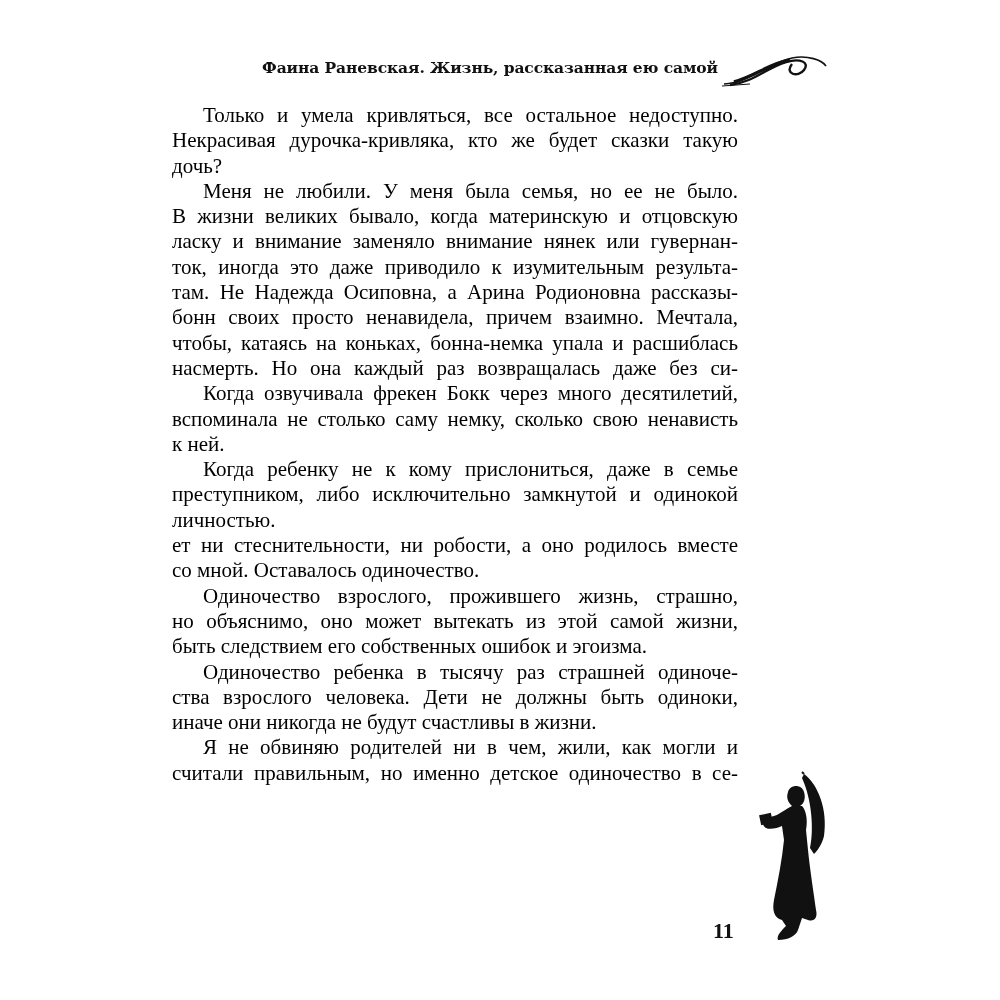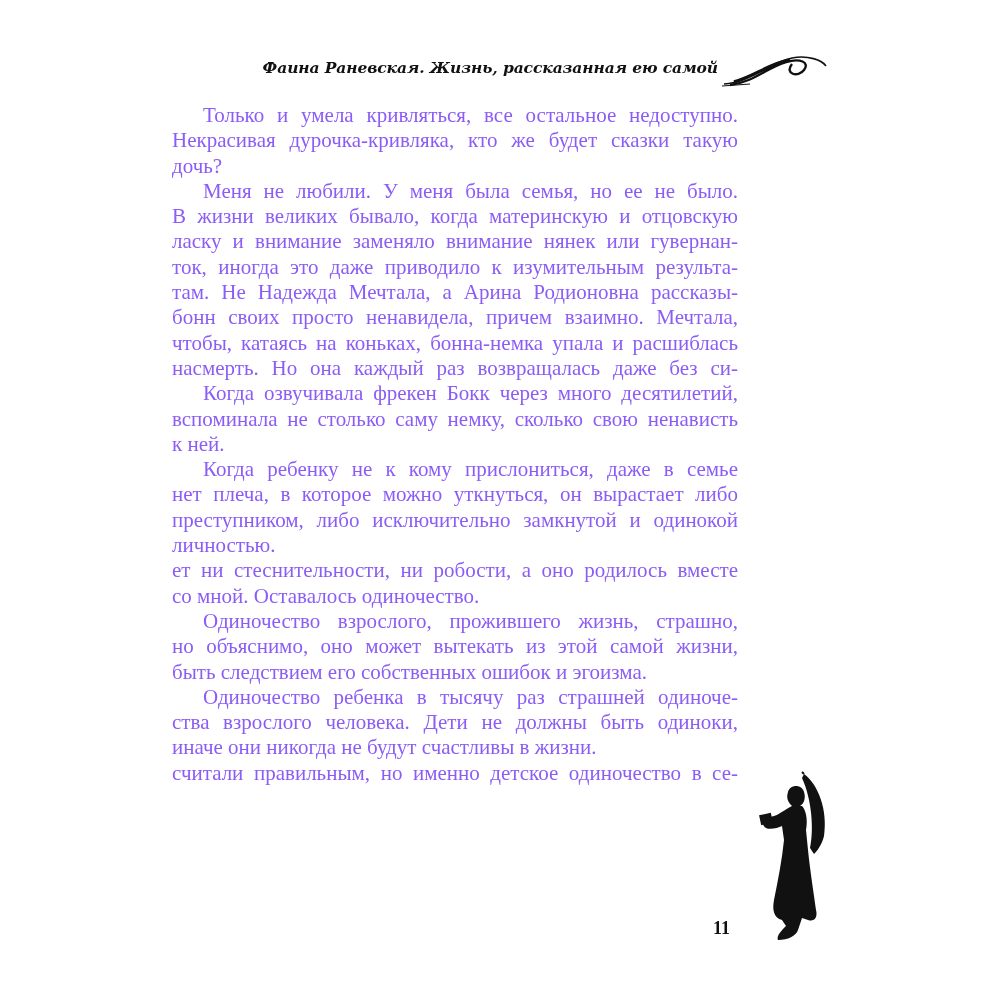--- a/index.html
+++ b/index.html
@@ -1,34 +1,34 @@
 <!DOCTYPE html>
 <html><head>
 <meta charset="utf-8">
 <style>
   html, body { margin: 0; padding: 0; background: #ffffff; }
   body { width: 1000px; height: 1000px; position: relative; overflow: hidden; }
   .page { position: absolute; left: 0; top: 0; width: 1000px; height: 1000px; background: #ffffff; }
   .running-head {
     position: absolute; top: 58px; right: 282px;
-    font-family: "DejaVu Serif", serif; font-style: italic; font-weight: bold;
+    font-family: "DejaVu Serif", serif; font-weight: bold;
     font-size: 15.5px; color: #111; white-space: nowrap; letter-spacing: -0.1px;
   }
   .swash { position: absolute; left: 720px; top: 52px; width: 110px; height: 36px; }
   .text-block {
     position: absolute; left: 172px; top: 103px; width: 566px;
     font-family: "Liberation Serif", serif; font-size: 21px; line-height: 25.3px;
-    color: #8b5cf6;
+    color: #000000;
   }
   .line { height: 25.3px; white-space: nowrap; text-align: justify; text-align-last: justify; }
   .line.indent { padding-left: 31px; }
   .line.last { text-align-last: left; }
   .page-number {
     position: absolute; left: 713px; top: 918px;
-    font-family: "Liberation Serif", serif; font-weight: bold; font-size: 18px; color: #111;
+    font-family: "Liberation Serif", serif; font-weight: bold; font-size: 22px; color: #111;
   }
   .silhouette { position: absolute; left: 752px; top: 770px; width: 80px; height: 175px; }
 </style>
 </head>
 <body>
 
 <div class="page">
 
   <div class="running-head">Фаина Раневская.  Жизнь, рассказанная ею самой</div>
 
@@ -40,39 +40,39 @@
   </svg>
 
   <div class="text-block" id="text-block">
       <div class="line indent">Только и умела кривляться, все остальное недоступно.</div>
       <div class="line">Некрасивая дурочка-кривляка, кто же будет сказки такую</div>
       <div class="line last">дочь?</div>
       <div class="line indent">Меня не любили. У меня была семья, но ее не было.</div>
       <div class="line">В жизни великих бывало, когда материнскую и отцовскую</div>
       <div class="line">ласку и внимание заменяло внимание нянек или гувернан-</div>
       <div class="line">ток, иногда это даже приводило к изумительным результа-</div>
-      <div class="line">там. Не Надежда Мечтала, а Арина Родионовна рассказы-</div>
+      <div class="line">там. Не Надежда Осиповна, а Арина Родионовна рассказы-</div>
       <div class="line">бонн своих просто ненавидела, причем взаимно. Мечтала,</div>
       <div class="line">чтобы, катаясь на коньках, бонна-немка упала и расшиблась</div>
       <div class="line">насмерть. Но она каждый раз возвращалась даже без си-</div>
       <div class="line indent">Когда озвучивала фрекен Бокк через много десятилетий,</div>
       <div class="line">вспоминала не столько саму немку, сколько свою ненависть</div>
       <div class="line last">к ней.</div>
       <div class="line indent">Когда ребенку не к кому прислониться, даже в семье</div>
-      <div class="line">нет плеча, в которое можно уткнуться, он вырастает либо</div>
       <div class="line">преступником, либо исключительно замкнутой и одинокой</div>
       <div class="line last">личностью.</div>
       <div class="line">ет ни стеснительности, ни робости, а оно родилось вместе</div>
       <div class="line last">со мной. Оставалось одиночество.</div>
       <div class="line indent">Одиночество взрослого, прожившего жизнь, страшно,</div>
       <div class="line">но объяснимо, оно может вытекать из этой самой жизни,</div>
       <div class="line last">быть следствием его собственных ошибок и эгоизма.</div>
       <div class="line indent">Одиночество ребенка в тысячу раз страшней одиноче-</div>
       <div class="line">ства взрослого человека. Дети не должны быть одиноки,</div>
       <div class="line last">иначе они никогда не будут счастливы в жизни.</div>
+      <div class="line indent">Я не обвиняю родителей ни в чем, жили, как могли и</div>
       <div class="line">считали правильным, но именно детское одиночество в се-</div>
     </div>
 
   <div class="page-number">11</div>
 
   <svg class="silhouette" viewBox="0 0 80 175">
 
     <path d="M52 4 C 66 14, 76 40, 72 66 C 70 74, 66 80, 62 84 L 58 78 C 62 60, 60 30, 50 8 Z" fill="#111"></path>
     <line x1="52" y1="4" x2="50" y2="2" stroke="#111" stroke-width="2"></line>
 

